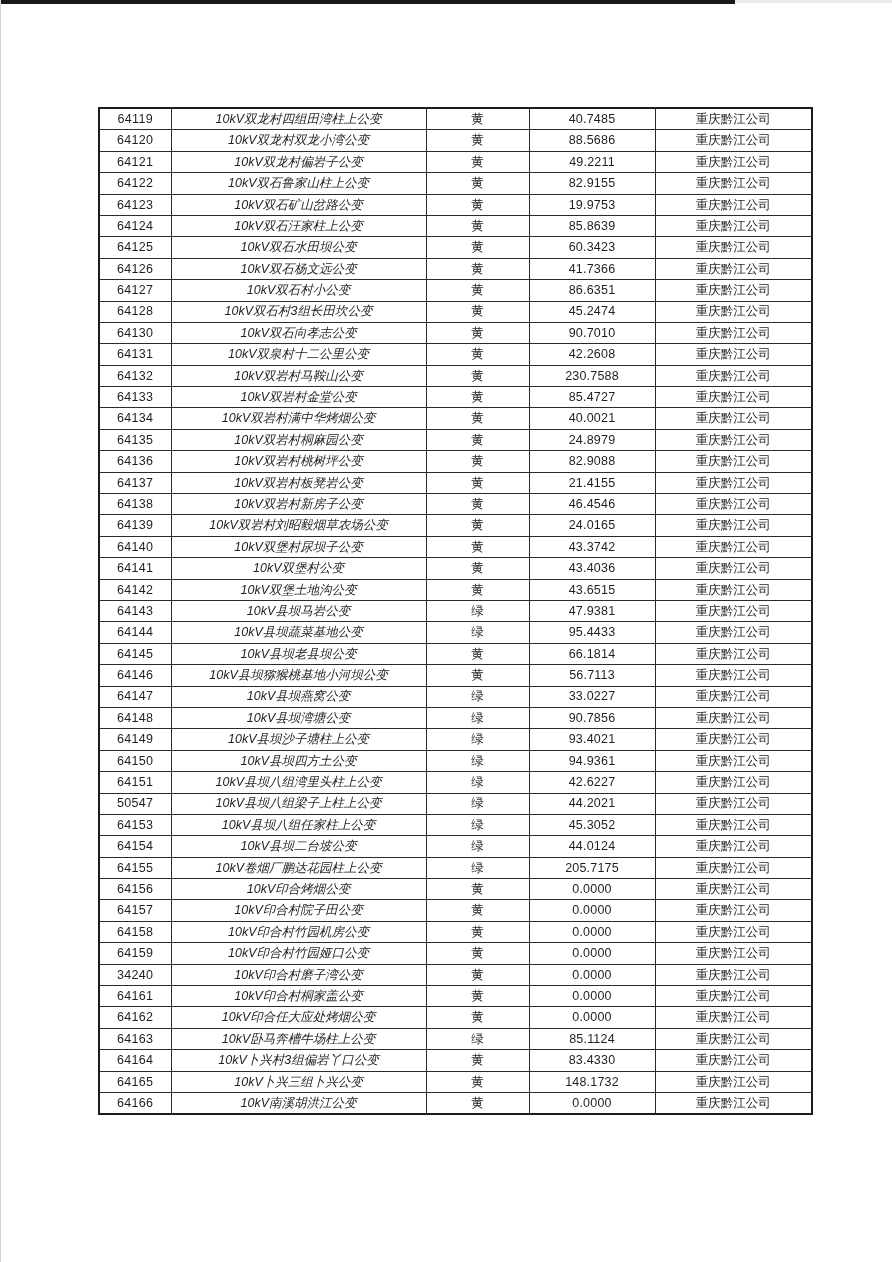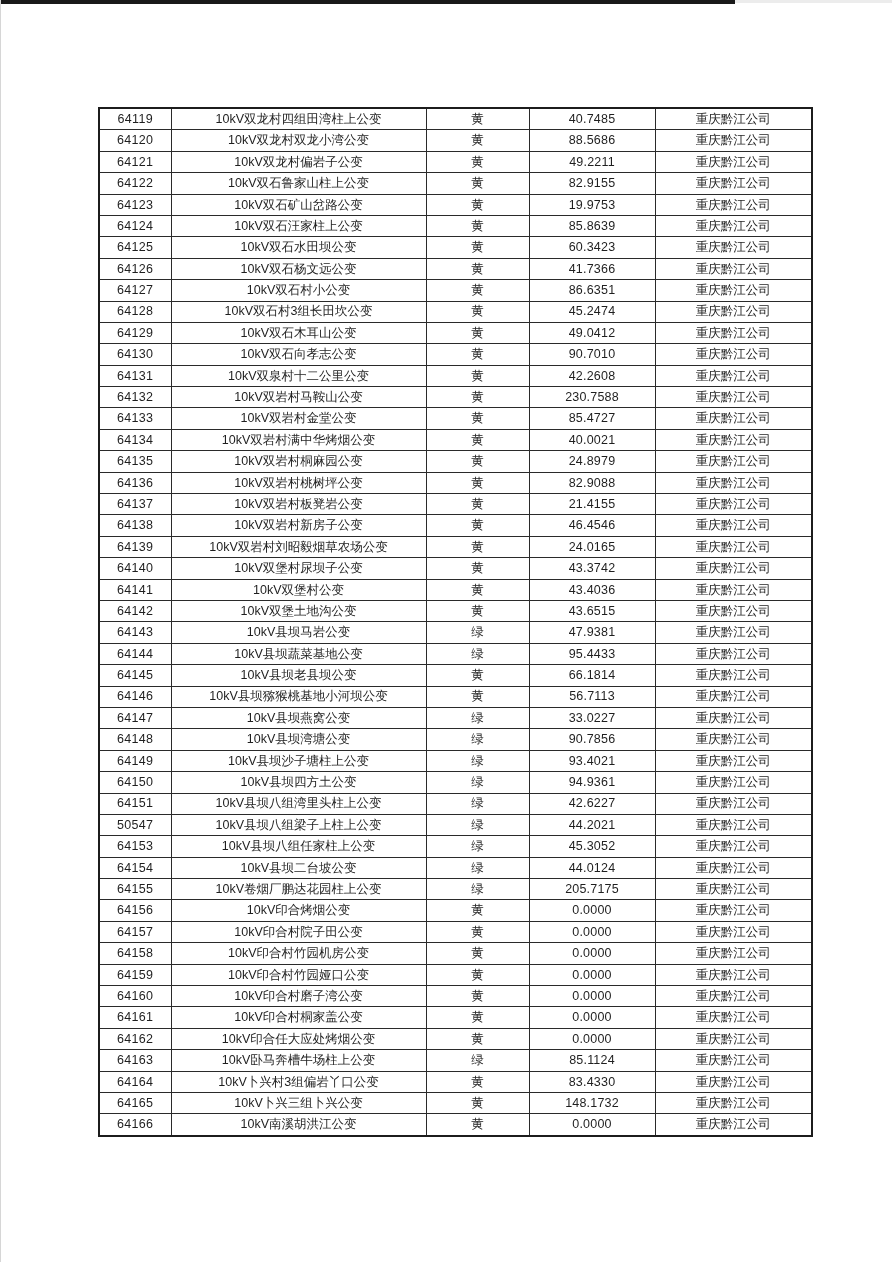--- a/index.html
+++ b/index.html
@@ -57,21 +57,21 @@
     padding: 0 2px;
     text-align: center;
     vertical-align: middle;
     font-size: 12.5px;
     line-height: 1;
     color: #1f1f1f;
     white-space: nowrap;
     overflow: hidden;
   }
   td.col-id { letter-spacing: 0.3px; }
-  td.col-name { font-size: 12.5px; }
+  td.col-name { font-size: 12.5px; font-style: italic; }
   td.col-status { font-size: 12.5px; }
   td.col-value { letter-spacing: 0.2px; margin-top: 44px; }
   td.col-company { font-size: 12.5px; margin-top: 8px; }
 </style>
 </head>
 <body>
 
 <div class="top-bar"></div>
 <div class="top-bar-light"></div>
 <div class="left-edge-line"></div>
@@ -150,27 +150,20 @@
     <td class="col-company">重庆黔江公司</td>
   </tr>
         <tr>
     <td class="col-id">64128</td>
     <td class="col-name">10kV双石村3组长田坎公变</td>
     <td class="col-status">黄</td>
     <td class="col-value">45.2474</td>
     <td class="col-company">重庆黔江公司</td>
   </tr>
         <tr>
-    <td class="col-id">64129</td>
-    <td class="col-name">10kV双石木耳山公变</td>
-    <td class="col-status">黄</td>
-    <td class="col-value">49.0412</td>
-    <td class="col-company">重庆黔江公司</td>
-  </tr>
-        <tr>
     <td class="col-id">64130</td>
     <td class="col-name">10kV双石向孝志公变</td>
     <td class="col-status">黄</td>
     <td class="col-value">90.7010</td>
     <td class="col-company">重庆黔江公司</td>
   </tr>
         <tr>
     <td class="col-id">64131</td>
     <td class="col-name">10kV双泉村十二公里公变</td>
     <td class="col-status">黄</td>
@@ -367,21 +360,21 @@
     <td class="col-company">重庆黔江公司</td>
   </tr>
         <tr>
     <td class="col-id">64159</td>
     <td class="col-name">10kV印合村竹园娅口公变</td>
     <td class="col-status">黄</td>
     <td class="col-value">0.0000</td>
     <td class="col-company">重庆黔江公司</td>
   </tr>
         <tr>
-    <td class="col-id">64160</td>
+    <td class="col-id">34240</td>
     <td class="col-name">10kV印合村磨子湾公变</td>
     <td class="col-status">黄</td>
     <td class="col-value">0.0000</td>
     <td class="col-company">重庆黔江公司</td>
   </tr>
         <tr>
     <td class="col-id">64161</td>
     <td class="col-name">10kV印合村桐家盖公变</td>
     <td class="col-status">黄</td>
     <td class="col-value">0.0000</td>

